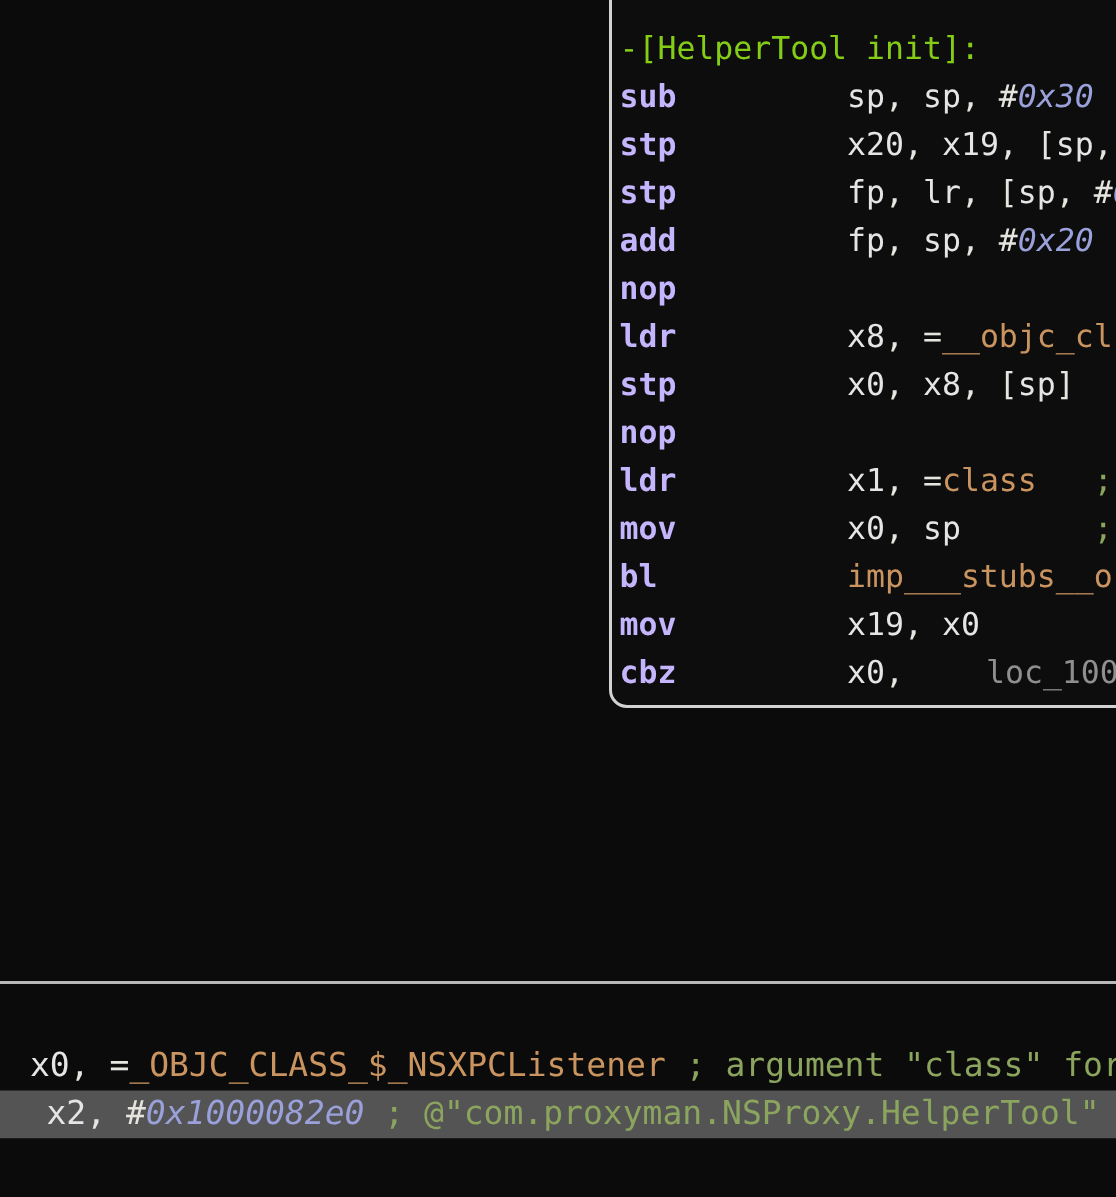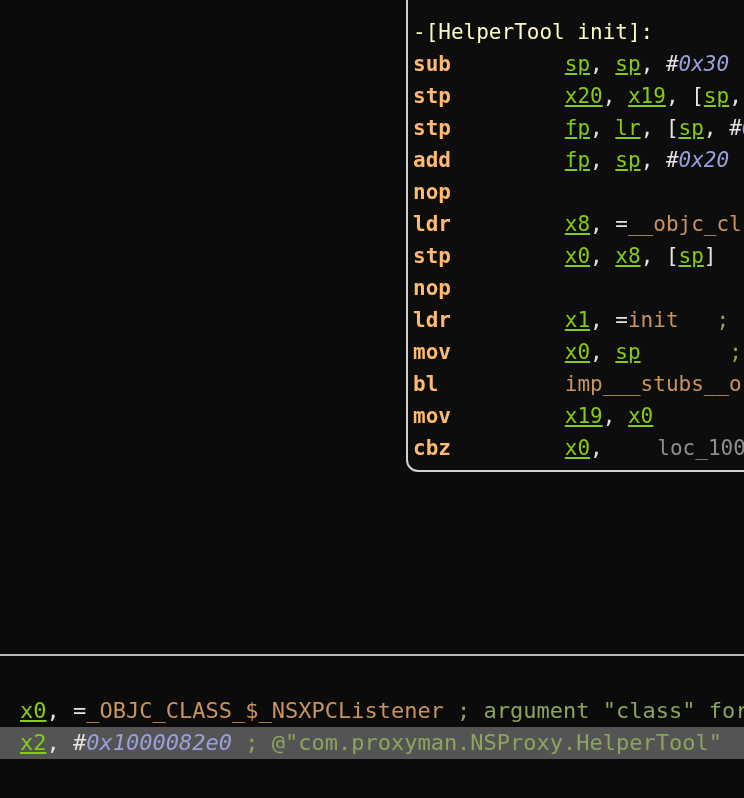--- a/index.html
+++ b/index.html
@@ -9,28 +9,28 @@
     overflow:hidden;
     position:relative;
     font-family:"DejaVu Sans Mono", monospace;
   }
   .code-line{
     white-space:pre;
     height:32px;
     line-height:32px;
   }
   
-  .tok-m{color:#fdba74;font-weight:bold;}
+  .tok-m{color:#c4b5fd;font-weight:bold;}
   .tok-p{color:#e6e4de;}
-  .tok-r{color:#84cc16;text-decoration:underline;}
+  .tok-r{color:#e5e5e5;}
   .tok-i{color:#9aa0da;font-style:italic;}
   .tok-s{color:#c9945f;}
   .tok-c{color:#8ca55e;}
   .tok-g{color:#8f8f8f;margin-left:42px;}
-  .tok-proc{color:#fef9c3;}
+  .tok-proc{color:#84cc16;}
 
   
   .panel{
     position:absolute;
     left:406px;
     top:-14px;
     width:420px;
     height:486px;
     background:#0d0d0d;
     border:2px solid #d2d2d2;
@@ -51,36 +51,36 @@
 
   
   .listing{
     position:absolute;
     left:0;top:695px;
     width:744px;
     font-size:22px;
     overflow:hidden;
   }
   .listing .code-line{padding-left:20px;}
-  .listing .code-line.selected{background:#545454;}
+  .listing .code-line.selected{background:#545454;text-align:center;}
 </style>
 </head>
 <body>
 
 <div class="panel">
     <div class="code-line"><span class="tok-proc">-[HelperTool init]:</span></div>
     <div class="code-line"><span class="tok-m">sub</span><span class="tok-p">         </span><span class="tok-r">sp</span><span class="tok-p">, </span><span class="tok-r">sp</span><span class="tok-p">, #</span><span class="tok-i">0x30</span></div>
     <div class="code-line"><span class="tok-m">stp</span><span class="tok-p">         </span><span class="tok-r">x20</span><span class="tok-p">, </span><span class="tok-r">x19</span><span class="tok-p">, [</span><span class="tok-r">sp</span><span class="tok-p">, #</span></div>
     <div class="code-line"><span class="tok-m">stp</span><span class="tok-p">         </span><span class="tok-r">fp</span><span class="tok-p">, </span><span class="tok-r">lr</span><span class="tok-p">, [</span><span class="tok-r">sp</span><span class="tok-p">, #</span><span class="tok-i">0x20</span></div>
     <div class="code-line"><span class="tok-m">add</span><span class="tok-p">         </span><span class="tok-r">fp</span><span class="tok-p">, </span><span class="tok-r">sp</span><span class="tok-p">, #</span><span class="tok-i">0x20</span></div>
     <div class="code-line"><span class="tok-m">nop</span></div>
     <div class="code-line"><span class="tok-m">ldr</span><span class="tok-p">         </span><span class="tok-r">x8</span><span class="tok-p">, =</span><span class="tok-s">__objc_cl</span></div>
     <div class="code-line"><span class="tok-m">stp</span><span class="tok-p">         </span><span class="tok-r">x0</span><span class="tok-p">, </span><span class="tok-r">x8</span><span class="tok-p">, [</span><span class="tok-r">sp</span><span class="tok-p">]</span></div>
     <div class="code-line"><span class="tok-m">nop</span></div>
-    <div class="code-line"><span class="tok-m">ldr</span><span class="tok-p">         </span><span class="tok-r">x1</span><span class="tok-p">, =</span><span class="tok-s">init</span><span class="tok-p">   </span><span class="tok-c">;</span></div>
+    <div class="code-line"><span class="tok-m">ldr</span><span class="tok-p">         </span><span class="tok-r">x1</span><span class="tok-p">, =</span><span class="tok-s">class</span><span class="tok-p">   </span><span class="tok-c">;</span></div>
     <div class="code-line"><span class="tok-m">mov</span><span class="tok-p">         </span><span class="tok-r">x0</span><span class="tok-p">, </span><span class="tok-r">sp</span><span class="tok-p">       </span><span class="tok-c">;</span></div>
     <div class="code-line"><span class="tok-m">bl</span><span class="tok-p">          </span><span class="tok-s">imp___stubs__o</span></div>
     <div class="code-line"><span class="tok-m">mov</span><span class="tok-p">         </span><span class="tok-r">x19</span><span class="tok-p">, </span><span class="tok-r">x0</span></div>
     <div class="code-line"><span class="tok-m">cbz</span><span class="tok-p">         </span><span class="tok-r">x0</span><span class="tok-p">, </span><span class="tok-g">loc_100002</span></div>
   </div>
 
 <div class="separator"></div>
 
 <div class="listing">
     <div class="code-line"><span class="tok-r">x0</span><span class="tok-p">, =</span><span class="tok-s">_OBJC_CLASS_$_NSXPCListener</span><span class="tok-c"> ; argument "class" for</span></div>

